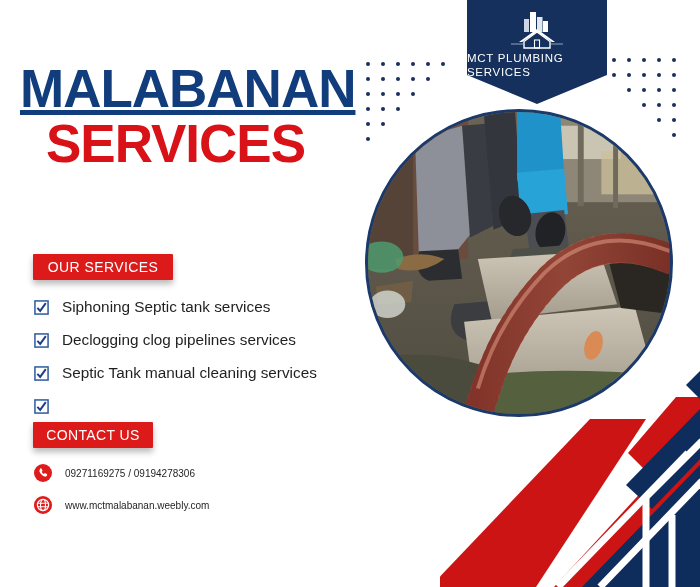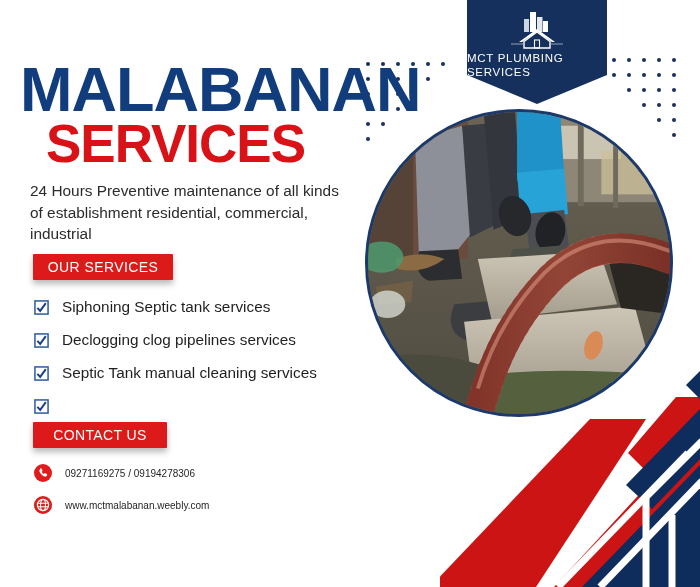--- a/index.html
+++ b/index.html
@@ -29,42 +29,42 @@
     line-height:14px;
   }
   .logo-line2{
     color:#fff;font-size:11.5px;letter-spacing:.7px;font-weight:400;
     line-height:15px;
   }
 
   
   .h-main{
     position:absolute;left:20px;top:62px;
-    font-size:63px;font-weight:bold;color:#113d7c;
-    letter-spacing:-1px;line-height:54px;white-space:nowrap;
+    font-size:53px;font-weight:bold;color:#113d7c;
+    letter-spacing:-1px;line-height:54px;white-space:nowrap;text-decoration:underline;
   }
   .h-sub{
     position:absolute;left:46px;top:117px;
     font-size:53px;font-weight:bold;color:#d81216;
     letter-spacing:-1px;line-height:54px;white-space:nowrap;
   }
   .tagline{
     position:absolute;left:30px;top:180px;width:325px;
     font-size:15.4px;color:#2b2b2b;line-height:21.5px;
   }
 
   
   .badge{
     position:absolute;background:#dc1a1a;color:#fff;
     border-radius:1px;font-size:14px;letter-spacing:.4px;
     box-shadow:0 4px 6px rgba(0,0,0,.28);
     display:flex;align-items:center;justify-content:center;
   }
   #badge-services{left:33px;top:254px;width:140px;height:26px;}
-  #badge-contact{left:33px;top:422px;width:134px;height:26px;}
+  #badge-contact{left:33px;top:422px;width:120px;height:26px;}
 
   
   .svc-list{position:absolute;left:34px;top:292px;width:340px;}
   .svc-row{display:flex;align-items:center;height:30px;margin-bottom:3px;}
   .chk{width:15px;height:15px;margin-right:13px;flex:0 0 auto;}
   .svc-label{font-size:15.3px;color:#1f1f1f;white-space:nowrap;}
 
   
   .contact-list{position:absolute;left:34px;top:458px;width:340px;}
   .c-row{display:flex;align-items:center;height:30px;margin-bottom:2px;}
@@ -145,21 +145,20 @@
       <rect x="29.5" y="32" width="5" height="8" fill="none" stroke="#ffffff" stroke-width="1.1"></rect>
       <path d="M6 36 L18 36" stroke="#ffffff" stroke-width="1" opacity=".55"></path>
       <path d="M46 36 L58 36" stroke="#ffffff" stroke-width="1" opacity=".55"></path>
     </svg>
     <div class="logo-line1">MCT PLUMBING</div>
     <div class="logo-line2">SERVICES</div>
   </div>
 
   <div class="h-main">MALABANAN</div>
   <div class="h-sub">SERVICES</div>
-  <div class="tagline">24 Hours Preventive maintenance of all kinds of establishment residential, commercial, industrial</div>
 
   <div class="photo-wrap">
     <svg viewBox="0 0 308 308" preserveAspectRatio="xMidYMid slice">
       <defs>
         <linearGradient id="gGround" x1="0" y1="0" x2="0" y2="1">
           <stop offset="0" stop-color="#6b6354"></stop>
             <stop offset="1" stop-color="#4f4c41"></stop>
         </linearGradient>
         <linearGradient id="gSlab" x1="0" y1="0" x2="0" y2="1">
           <stop offset="0" stop-color="#cdc6b6"></stop>

